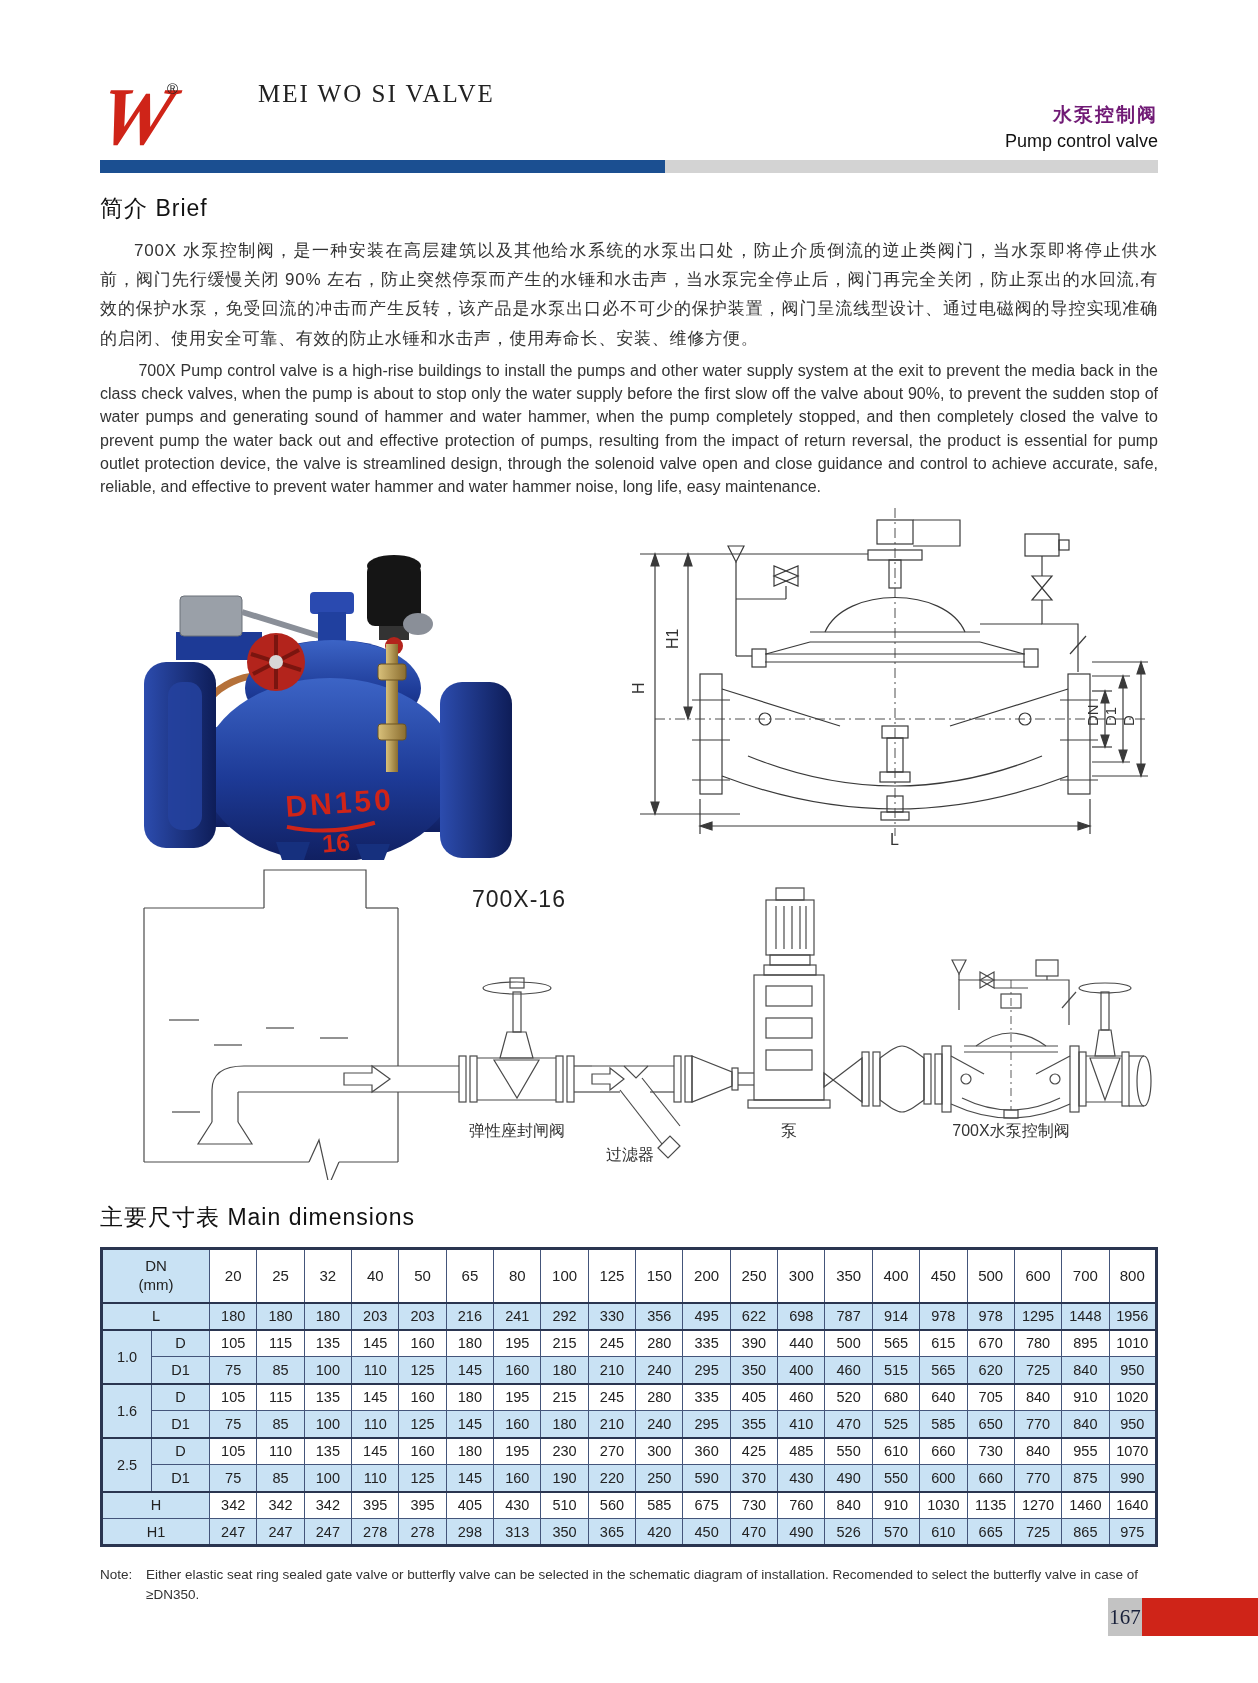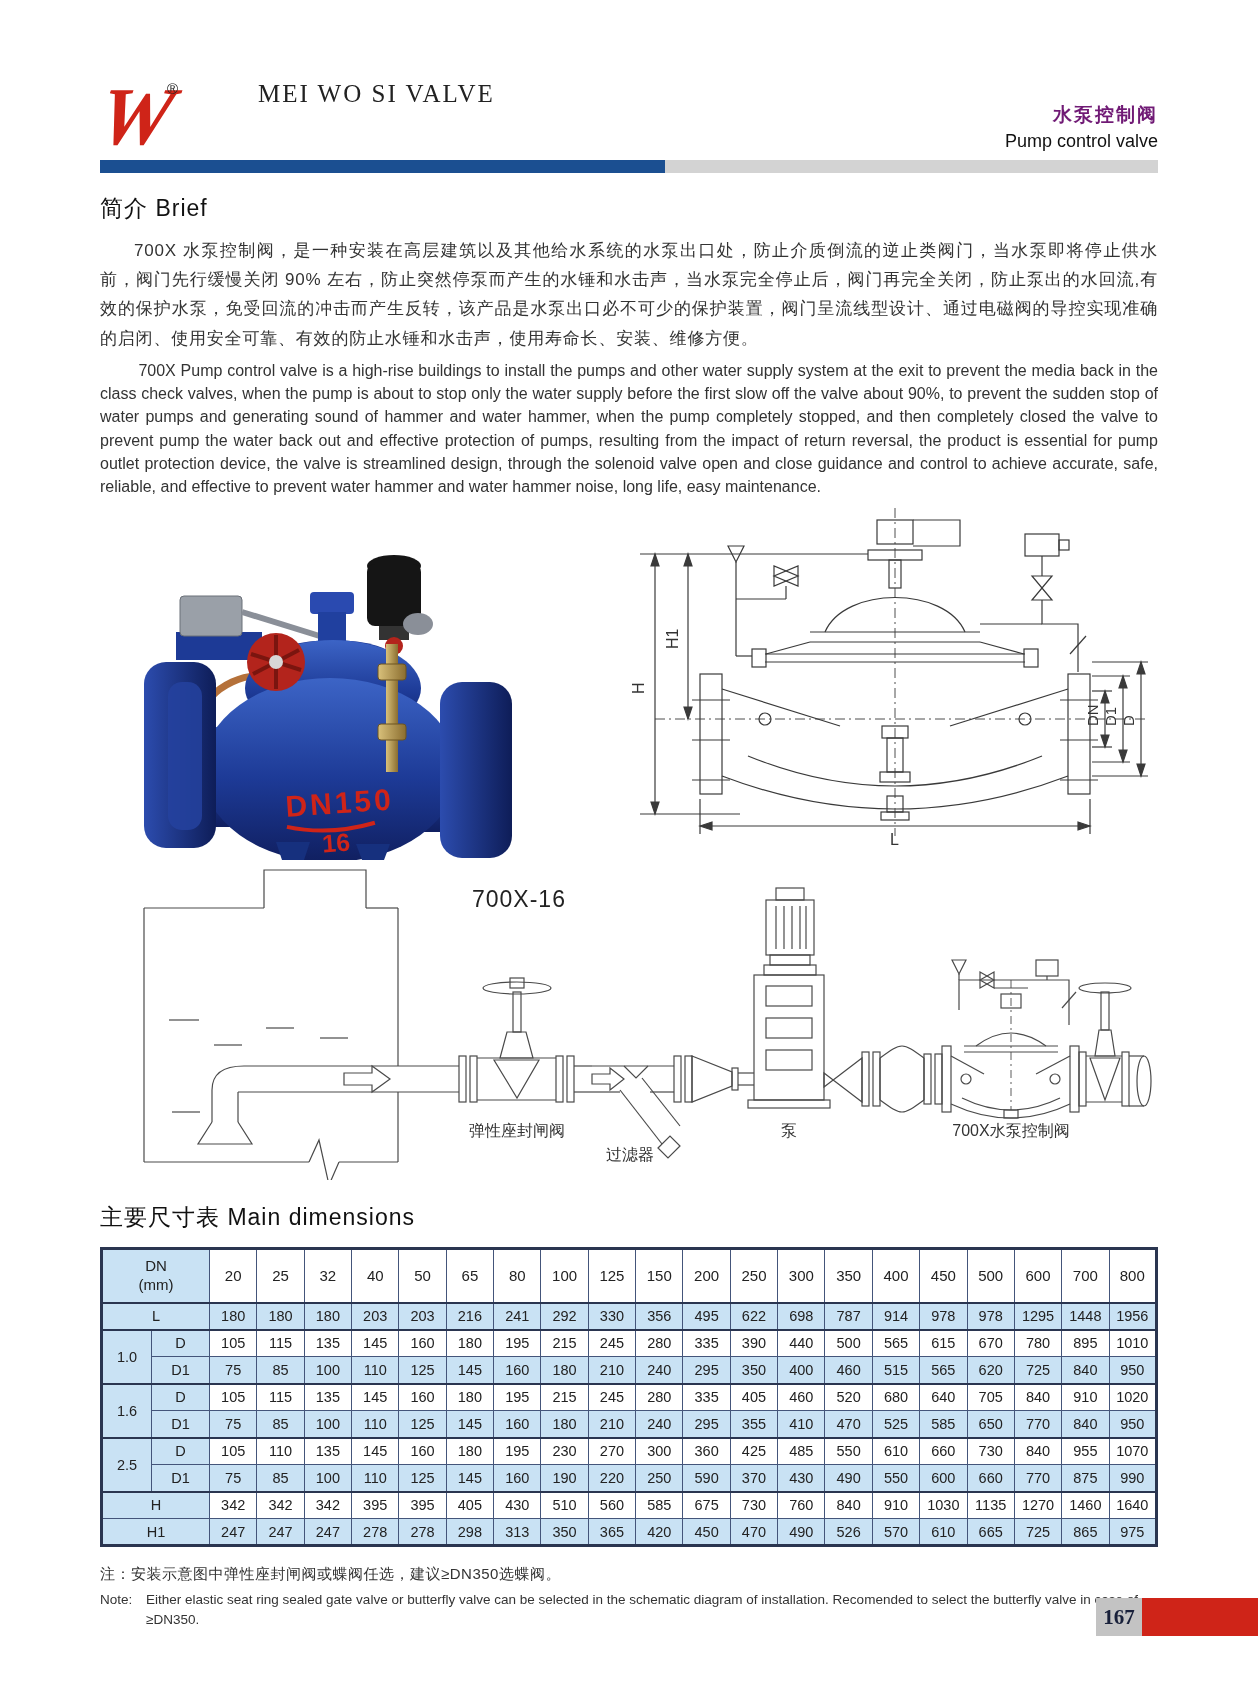--- a/index.html
+++ b/index.html
@@ -59,22 +59,22 @@
   table.dims thead tr th{border-bottom:2.5px solid var(--line);}
 
   
   .notes{margin-top:18px;}
   .note-zh{font-size:15px;color:var(--ink);letter-spacing:.5px;}
   .note-en{margin-top:6px;font-size:13.5px;color:var(--ink);position:relative;padding-left:46px;line-height:1.5;}
   .note-en .lbl{position:absolute;left:0;top:0;}
 
   
   .footer-strip{position:absolute;top:1598px;right:0;display:flex;height:38px;}
-  .page-num{width:46px;background:#c3c3c3;display:flex;align-items:center;justify-content:center;
-            font-family:"Liberation Serif",serif;font-weight:bold;font-size:21px;color:#18203a;}
+  .page-num{width:34px;background:#c3c3c3;display:flex;align-items:center;justify-content:center;
+            font-family:"Liberation Serif",serif;font-weight:normal;font-size:21px;color:#18203a;}
   .red-block{width:116px;background:var(--red);}
 
   svg text{font-family:"Liberation Sans",sans-serif;}
 </style>
 </head>
 <body>
 
 <div class="page">
   <div class="content">
 
@@ -668,21 +668,20 @@
             <td class="shade">610</td>
             <td class="shade">665</td>
             <td class="shade">725</td>
             <td class="shade">865</td>
             <td class="shade">975</td>
           </tr>
         </tbody>
       </table>
 
     <div class="notes">
-      <div class="note-zh">注：安装示意图中弹性座封闸阀或蝶阀任选，建议≥DN350选蝶阀。</div>
       <div class="note-en">
         <span class="lbl">Note:</span>
         <span>Either elastic seat ring sealed gate valve or butterfly valve can be selected in the schematic diagram of installation. Recomended to select the butterfly valve in case of ≥DN350.</span>
       </div>
     </div>
   </div>
 
   <div class="footer-strip">
     <div class="page-num">167</div>
     <div class="red-block"></div>

